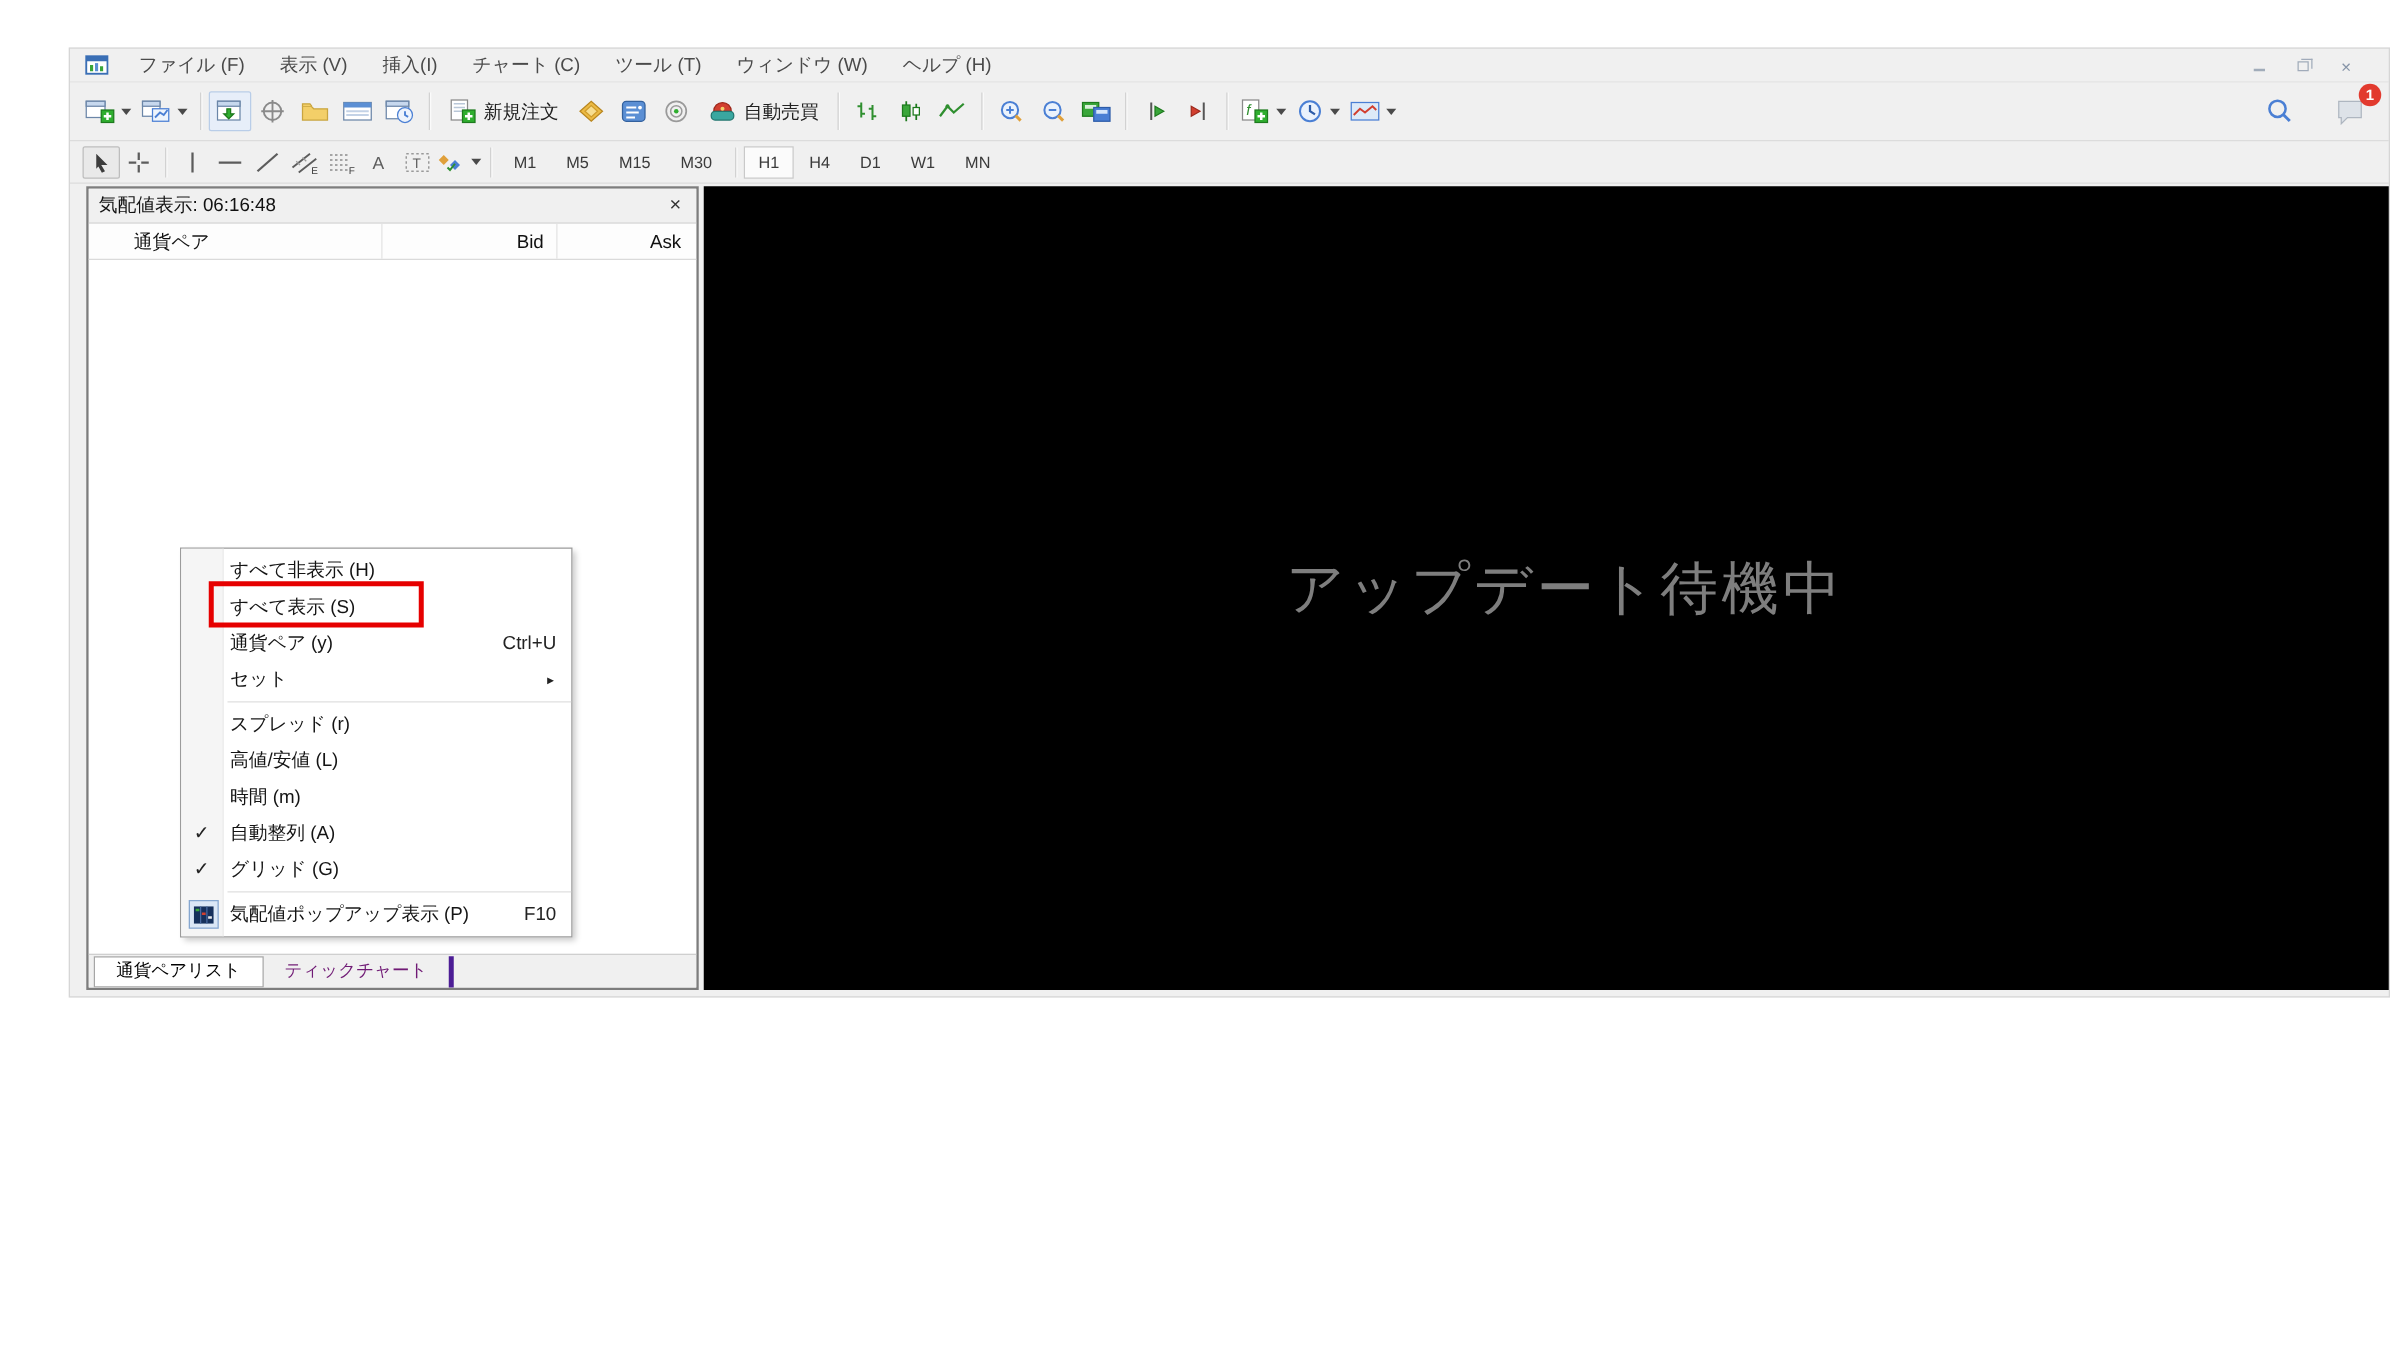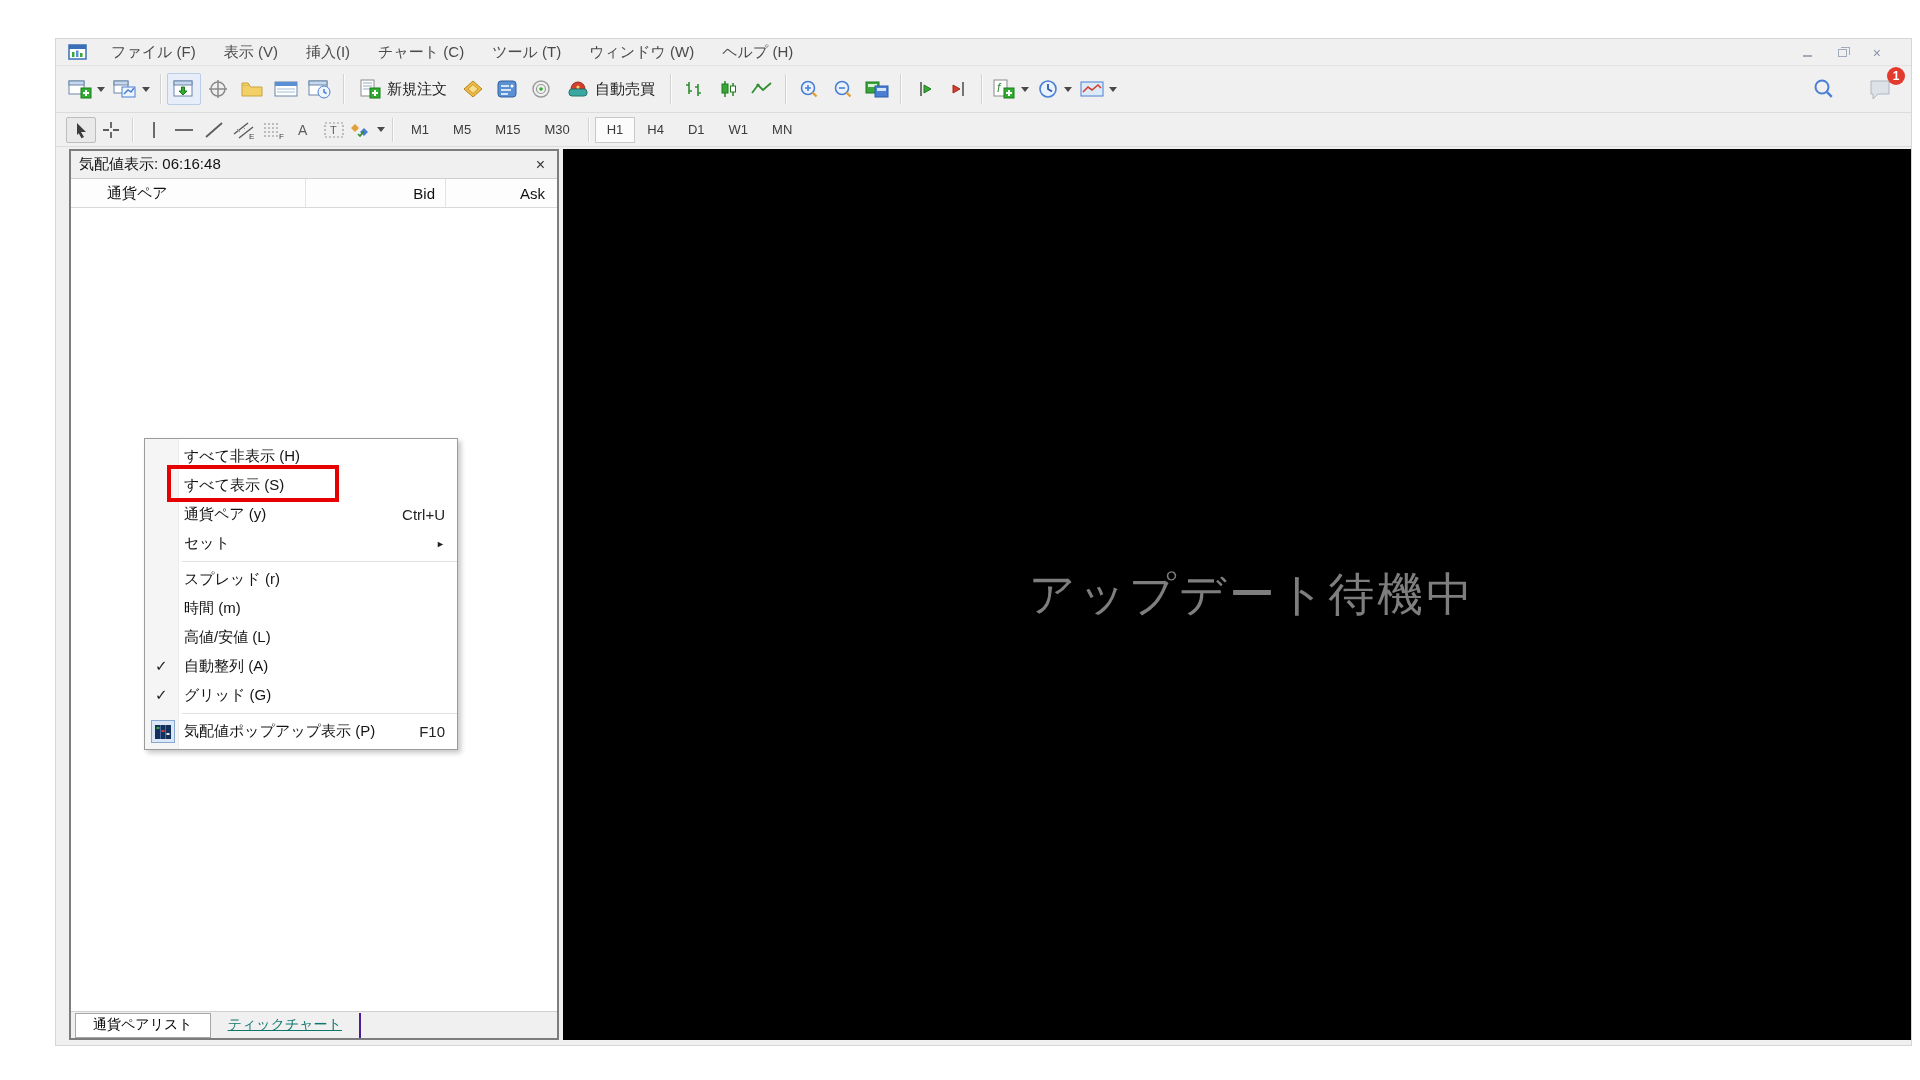--- a/index.html
+++ b/index.html
@@ -1,18 +1,18 @@
 <!DOCTYPE html>
 <html><head>
 <meta charset="utf-8">
 <style>
   * { margin:0; padding:0; box-sizing:border-box; }
   html,body { width:1920px; height:1080px; background:#ffffff; font-family:"Liberation Sans","DejaVu Sans",sans-serif; overflow:hidden; }
 
-  .app { position:absolute; left:55px; top:38px; width:1857px; height:1008px; background:#f0f0f0; border:1px solid #d6d6d6; display:flex; flex-direction:column; }
+  .app { position:absolute; left:55px; top:38px; width:1857px; height:760px; background:#f0f0f0; border:1px solid #d6d6d6; display:flex; flex-direction:column; }
 
   
   .menubar { height:27px; display:flex; align-items:center; padding-left:12px; border-bottom:1px solid #e3e3e3; position:relative; }
   .appicon { display:flex; margin-right:10px; }
   .menu-item { padding:0 14px; font-size:15px; color:#4a4a4a; cursor:default; }
   .mdi-controls { position:absolute; right:30px; top:0; height:27px; display:flex; align-items:center; gap:26px; }
   .mdi-btn { width:12px; height:10px; position:relative; opacity:.75; }
   .mdi-min { border-bottom:2px solid #8795a8; height:8px; width:9px; }
   .mdi-restore { width:9px; height:8px; border:1px solid #8795a8; position:relative; }
   .mdi-restore::before { content:""; position:absolute; left:2px; top:-3px; width:8px; height:7px; border:1px solid #8795a8; border-bottom:none; border-left:none; }
@@ -48,21 +48,21 @@
   .mw-row { display:flex; height:29px; background:#e8f5e8; border-bottom:1px solid #eee; font-size:15px; }
   .c-sym { width:207px; display:flex; align-items:center; padding-left:8px; border-right:1px solid #e4e4e4; gap:7px;margin-left:28px; }
   .c-bid { width:140px; display:flex; align-items:center; justify-content:flex-end; padding-right:10px; border-right:1px solid #e4e4e4; }
   .c-ask { flex:1; display:flex; align-items:center; justify-content:flex-end; padding-right:12px; }
   .price { color:#e0261c; }
   .sym-name { color:#111; }
   .mw-body { flex:1; background:#fff; }
   .mw-tabs { height:27px; background:#f0f0f0; border-top:1px solid #cfcfcf; display:flex; align-items:center; padding-left:4px; }
   .tab { height:25px; display:flex; align-items:center; padding:0 17px; font-size:14px; }
   .tab.active { background:#fff; border:1px solid #a6a6a6; color:#000; }
-  .tab.inactive { color:#0f766e; border-right:2px solid #4c1d95;text-decoration:underline; }
+  .tab.inactive { color:#701a75; border-right:4px solid #4c1d95; }
 
   
   .chart { position:absolute; left:507px; right:0; top:2px; bottom:5px; background:#000; display:flex; align-items:center; justify-content:center; }
   .chart-status { color:#7e7e7e; font-size:46px; letter-spacing:3px; margin-left:30px;font-family:Liberation Mono, monospace; }
 
   
   .cmenu { position:absolute; left:144px; top:438px; width:314px; background:#fff; border:1px solid #9b9b9b; box-shadow:3px 3px 5px rgba(0,0,0,.22); padding:3px 0; z-index:50; }
   .cmenu::before { content:""; position:absolute; left:0; top:0; bottom:0; width:33px; background:#f5f5f5; border-right:1px solid #ececec; }
   .cm-item { position:relative; height:29px; display:flex; align-items:center; padding:0 12px 0 39px; font-size:15px; color:#141414; }
   .cm-label { }
@@ -452,25 +452,25 @@
     <span class="cm-sub">►</span>
   </div>
 
   <div class="cm-sep"></div>
 
   <div class="cm-item">
     <span class="cm-label">スプレッド (r)</span>
   </div>
 
   <div class="cm-item">
+    <span class="cm-label">高値/安値 (L)</span>
+  </div>
+
+  <div class="cm-item">
     <span class="cm-label">時間 (m)</span>
-  </div>
-
-  <div class="cm-item">
-    <span class="cm-label">高値/安値 (L)</span>
   </div>
 
   <div class="cm-item">
     <span class="cm-check">✓</span>
     <span class="cm-label">自動整列 (A)</span>
   </div>
 
   <div class="cm-item">
     <span class="cm-check">✓</span>
     <span class="cm-label">グリッド (G)</span>

